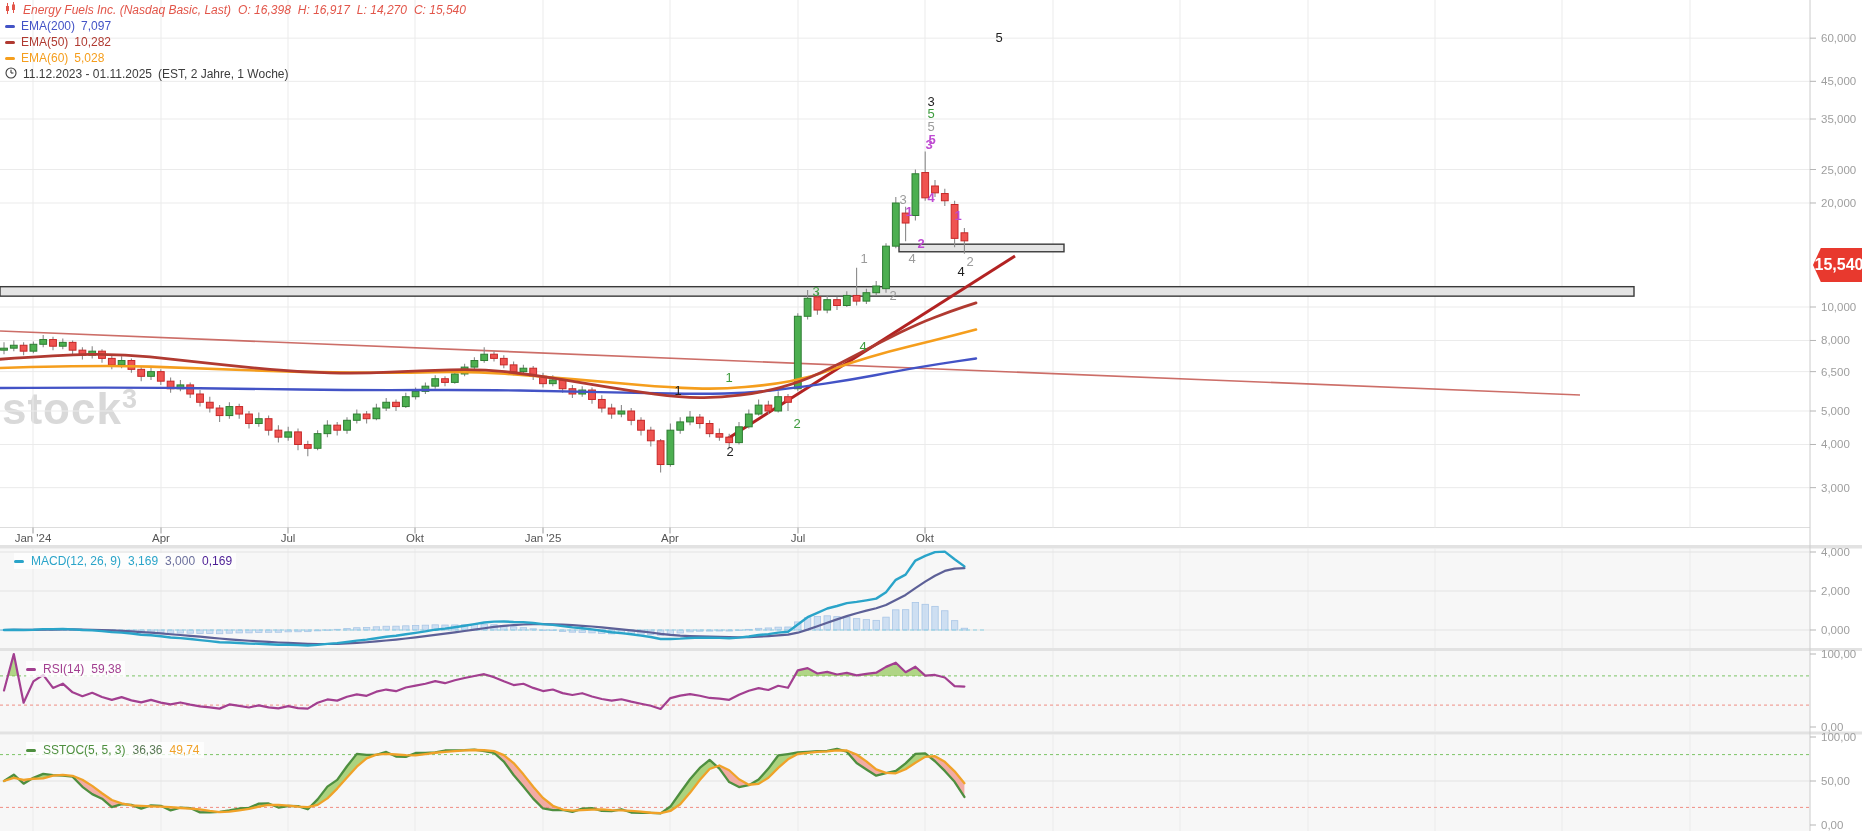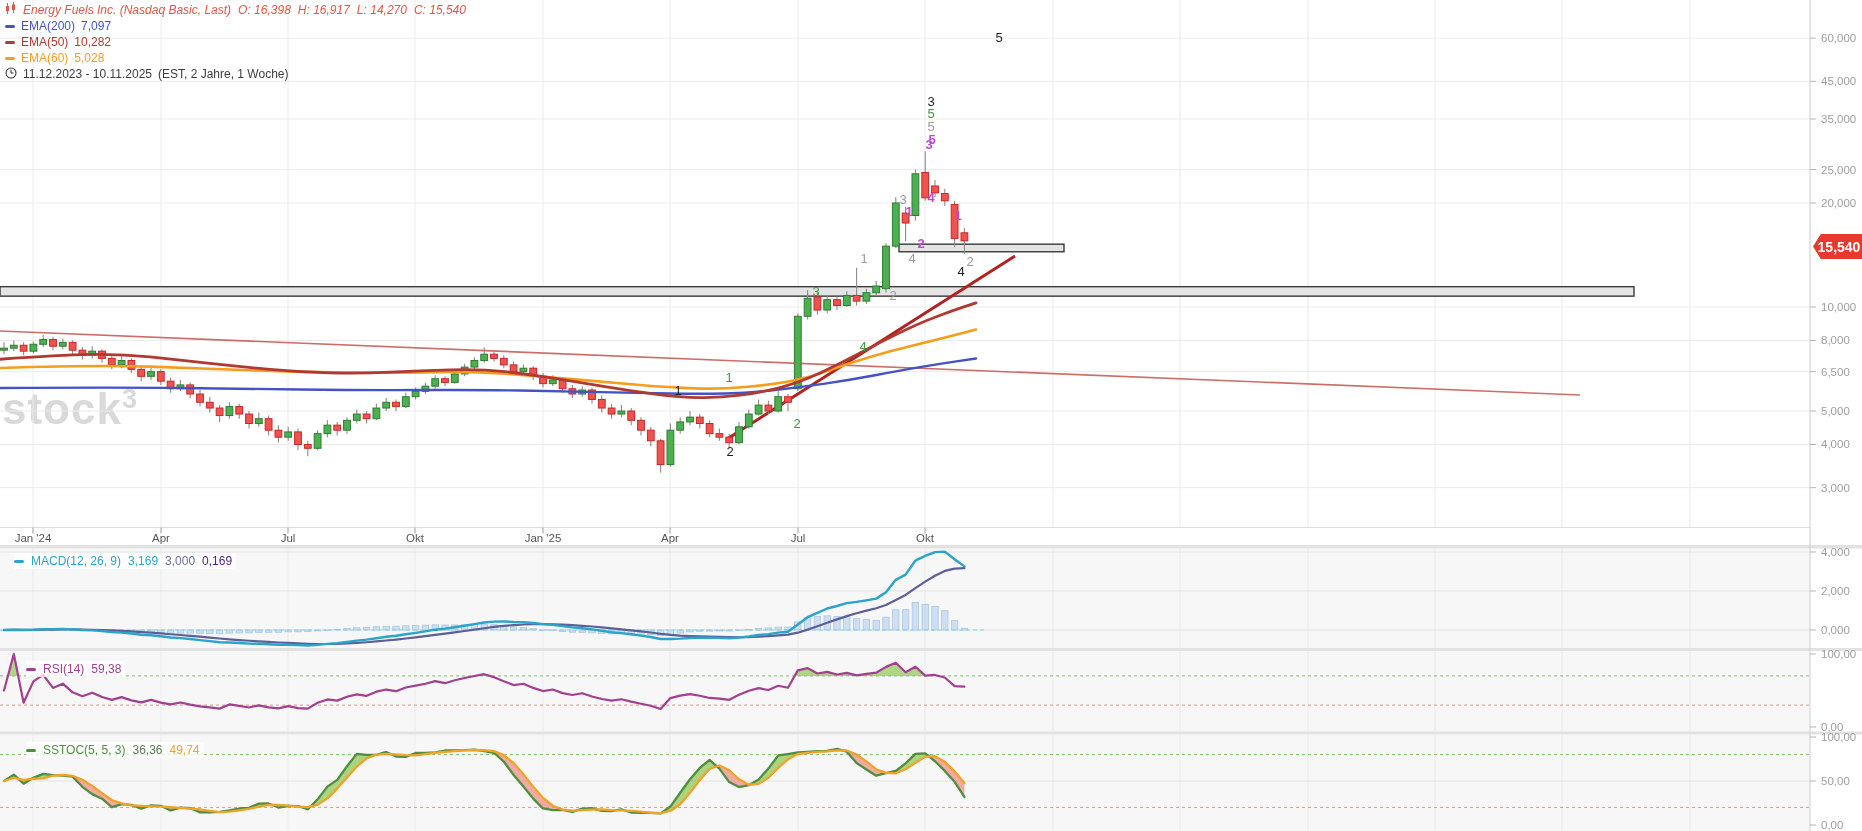--- a/index.html
+++ b/index.html
@@ -15,22 +15,22 @@
   .swmacd{background:var(--macd_line);} .swrsi{background:var(--rsi_line);} .swsstoc{background:var(--stoch_k);}
   .c-ema200{color:var(--ema200);} .c-ema50{color:var(--ema50);} .c-ema90{color:var(--ema90);}
   .range-row{color:#3c3c3c;}
   .legend-pane{position:absolute;display:flex;align-items:center;gap:7px;font-size:12px;z-index:5;
     background:rgba(255,255,255,.75);padding:1px 4px 1px 0;white-space:nowrap;}
   .legend-macd{left:14px;top:553px;color:var(--macd_line);}
   .legend-macd .v2{color:#6b6f9c;} .legend-macd .v3{color:#4c1d95;}
   .legend-rsi{left:26px;top:661px;color:var(--rsi_line);}
   .legend-sstoc{left:26px;top:742px;color:var(--stoch_k);}
   .legend-sstoc .vk{color:#5a7a55;} .legend-sstoc .vd{color:var(--stoch_d);}
-  .price-badge{position:absolute;left:1813px;top:234px;width:49px;height:25px;background:var(--badge);
-    color:#fff;font-size:14px;font-weight:bold;display:flex;align-items:center;justify-content:center;
+  .price-badge{position:absolute;left:1813px;top:248px;width:49px;height:34px;background:var(--badge);
+    color:#fff;font-size:16px;font-weight:bold;display:flex;align-items:center;justify-content:center;
     clip-path:polygon(0 50%,16% 0,100% 0,100% 100%,16% 100%);z-index:6;padding-left:3px;box-sizing:border-box;}
   .icon{display:inline-block;flex:0 0 auto;}
 </style>
 </head>
 <body>
 
 <div class="stage">
   <svg id="chart" width="1862" height="831">
       <rect x="0" y="0" width="1862" height="831" fill="#ffffff"></rect>
       <rect x="0" y="548.5" width="1810" height="99.5" fill="#f7f7f7"></rect>
@@ -603,21 +603,21 @@
       <span>5,028</span>
     </div>
     <div class="lg-row range-row">
       <span class="icon">
         <svg width="12" height="12" viewBox="0 0 12 12">
             <circle cx="6" cy="6" r="5" fill="none" stroke="#3c3c3c" stroke-width="1.1"></circle>
             <line x1="6" y1="6" x2="6" y2="2.8" stroke="#3c3c3c" stroke-width="1.1"></line>
             <line x1="6" y1="6" x2="8.4" y2="6" stroke="#3c3c3c" stroke-width="1.1"></line>
           </svg>
       </span>
-      <span>11.12.2023 - 10.11.2025</span>
+      <span>11.12.2023 - 01.11.2025</span>
       <span>(EST, 2 Jahre, 1 Woche)</span>
     </div>
   </div>
 
   <div class="legend-pane legend-macd">
     <span class="sw swmacd"></span>
     <span>MACD(12, 26, 9)</span>
     <span>3,169</span>
     <span class="v2">3,000</span>
     <span class="v3">0,169</span>

